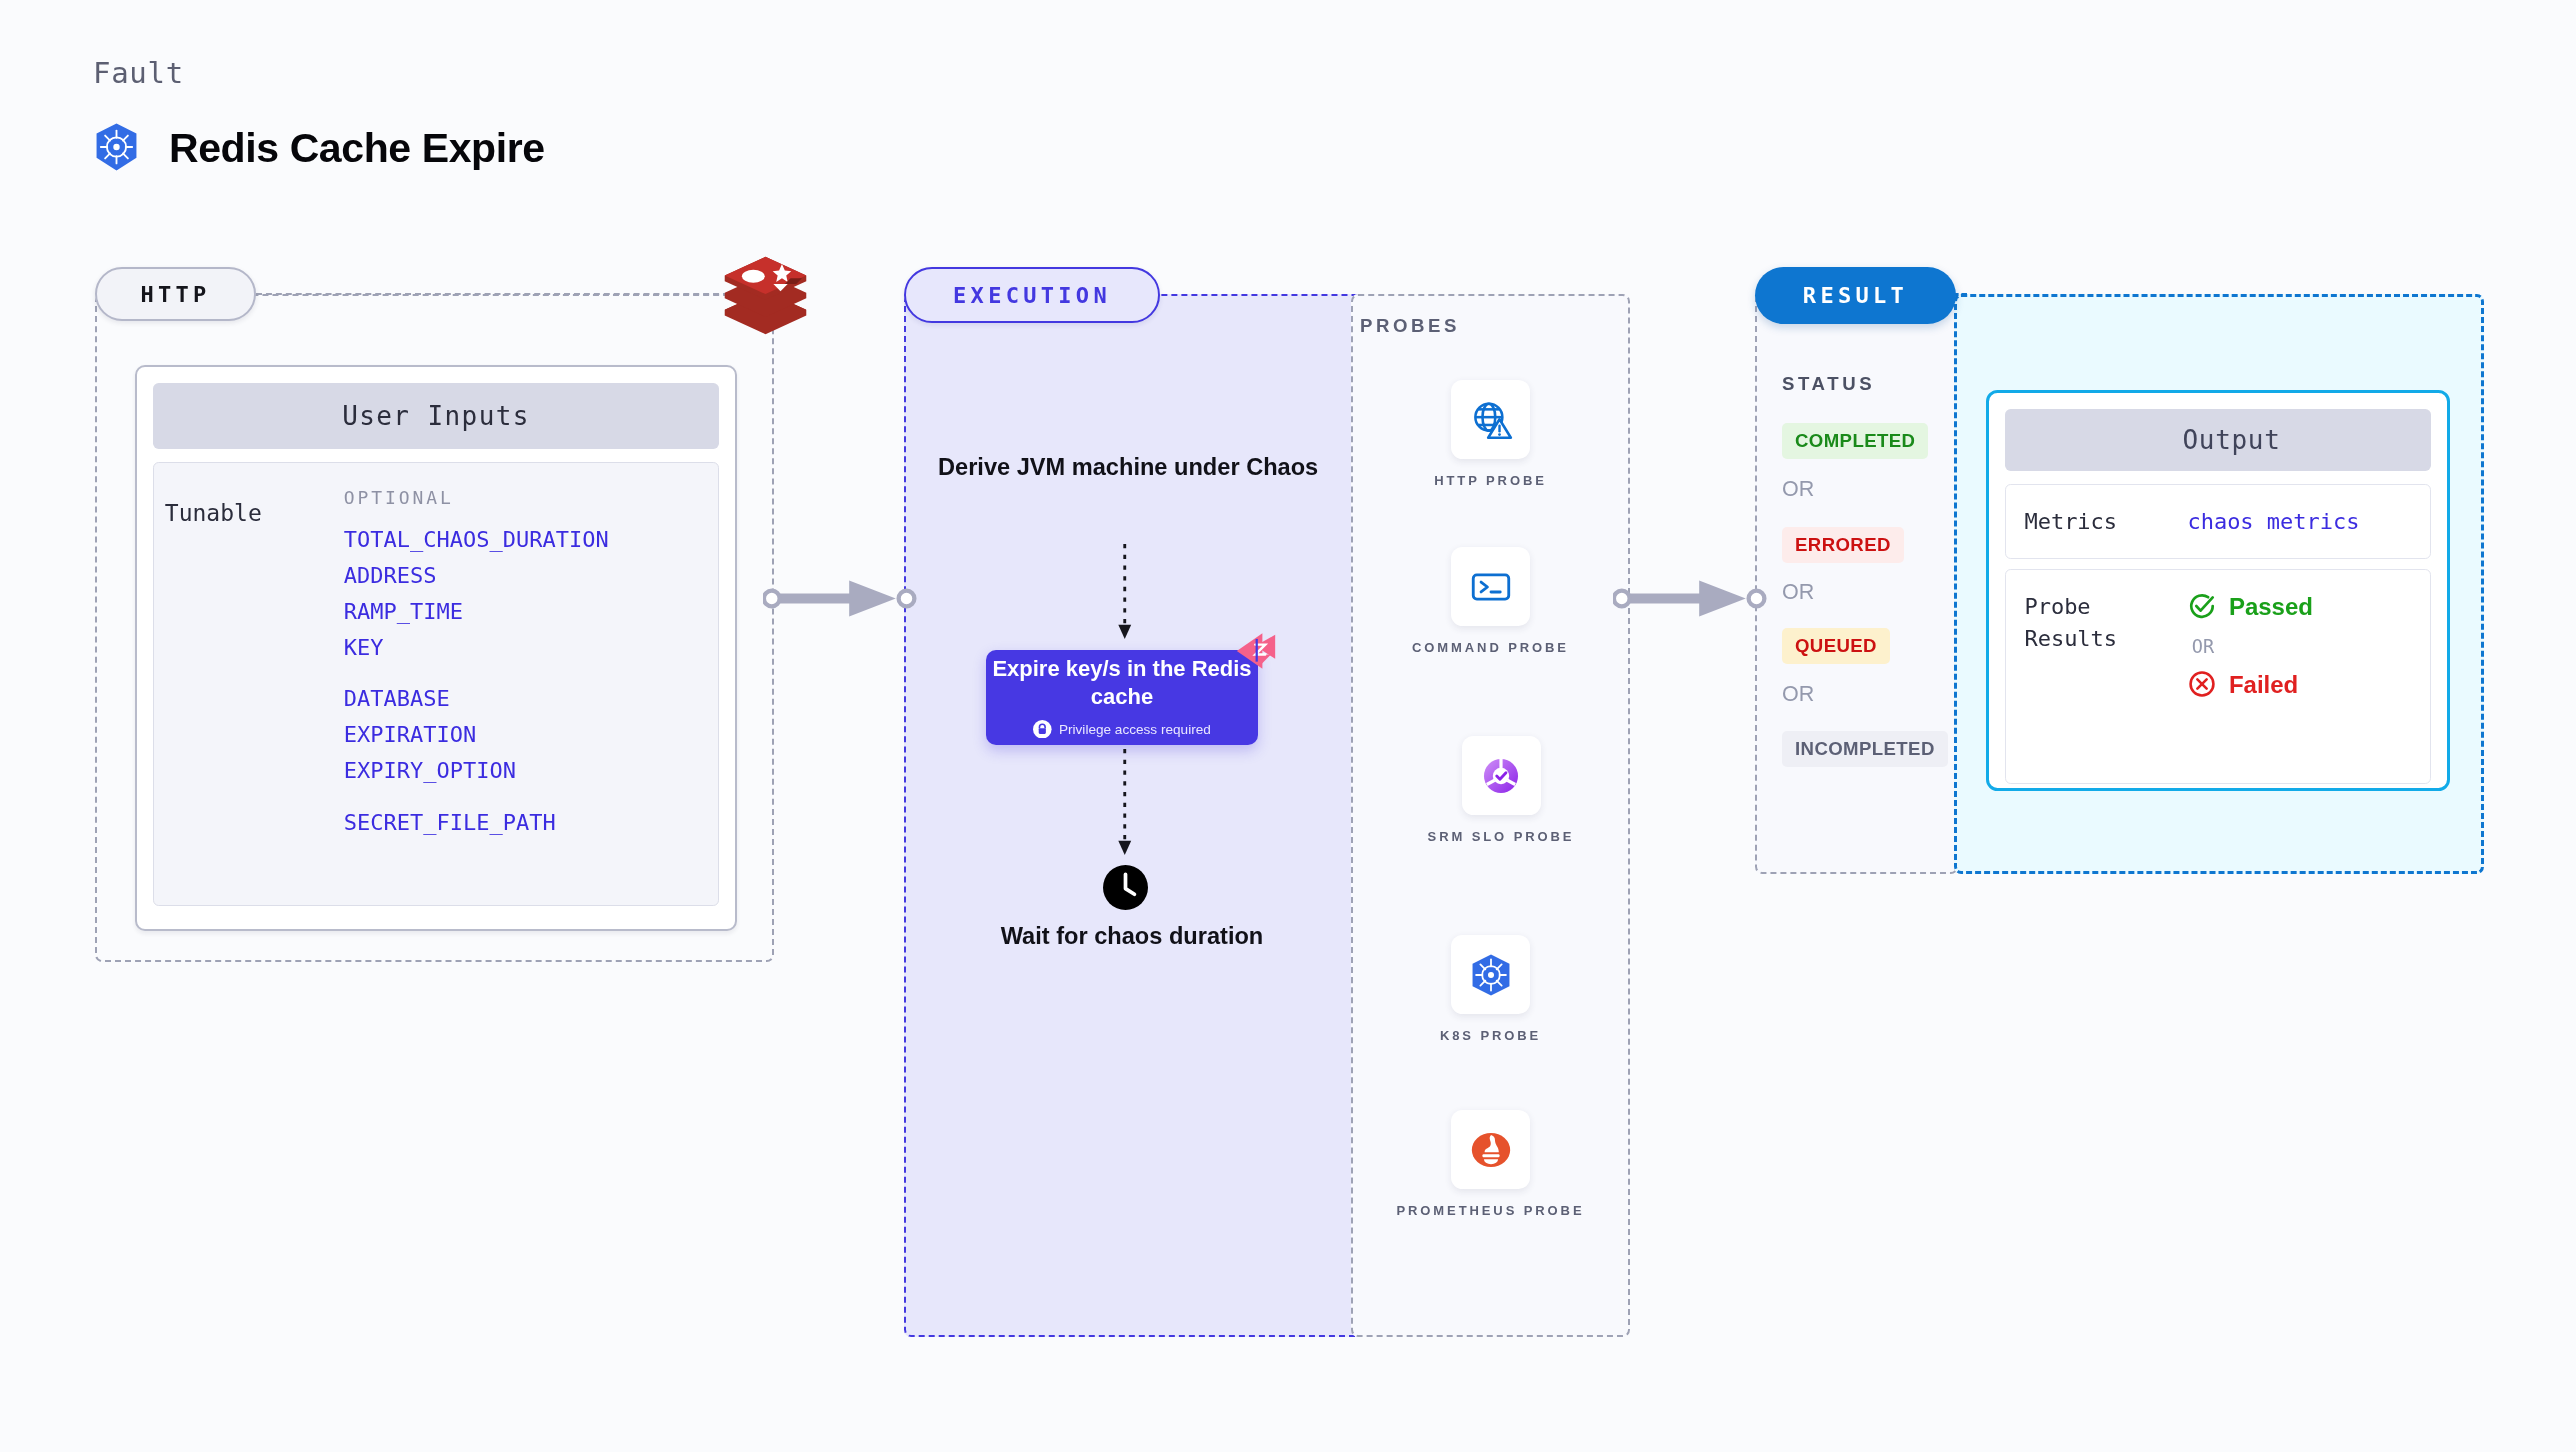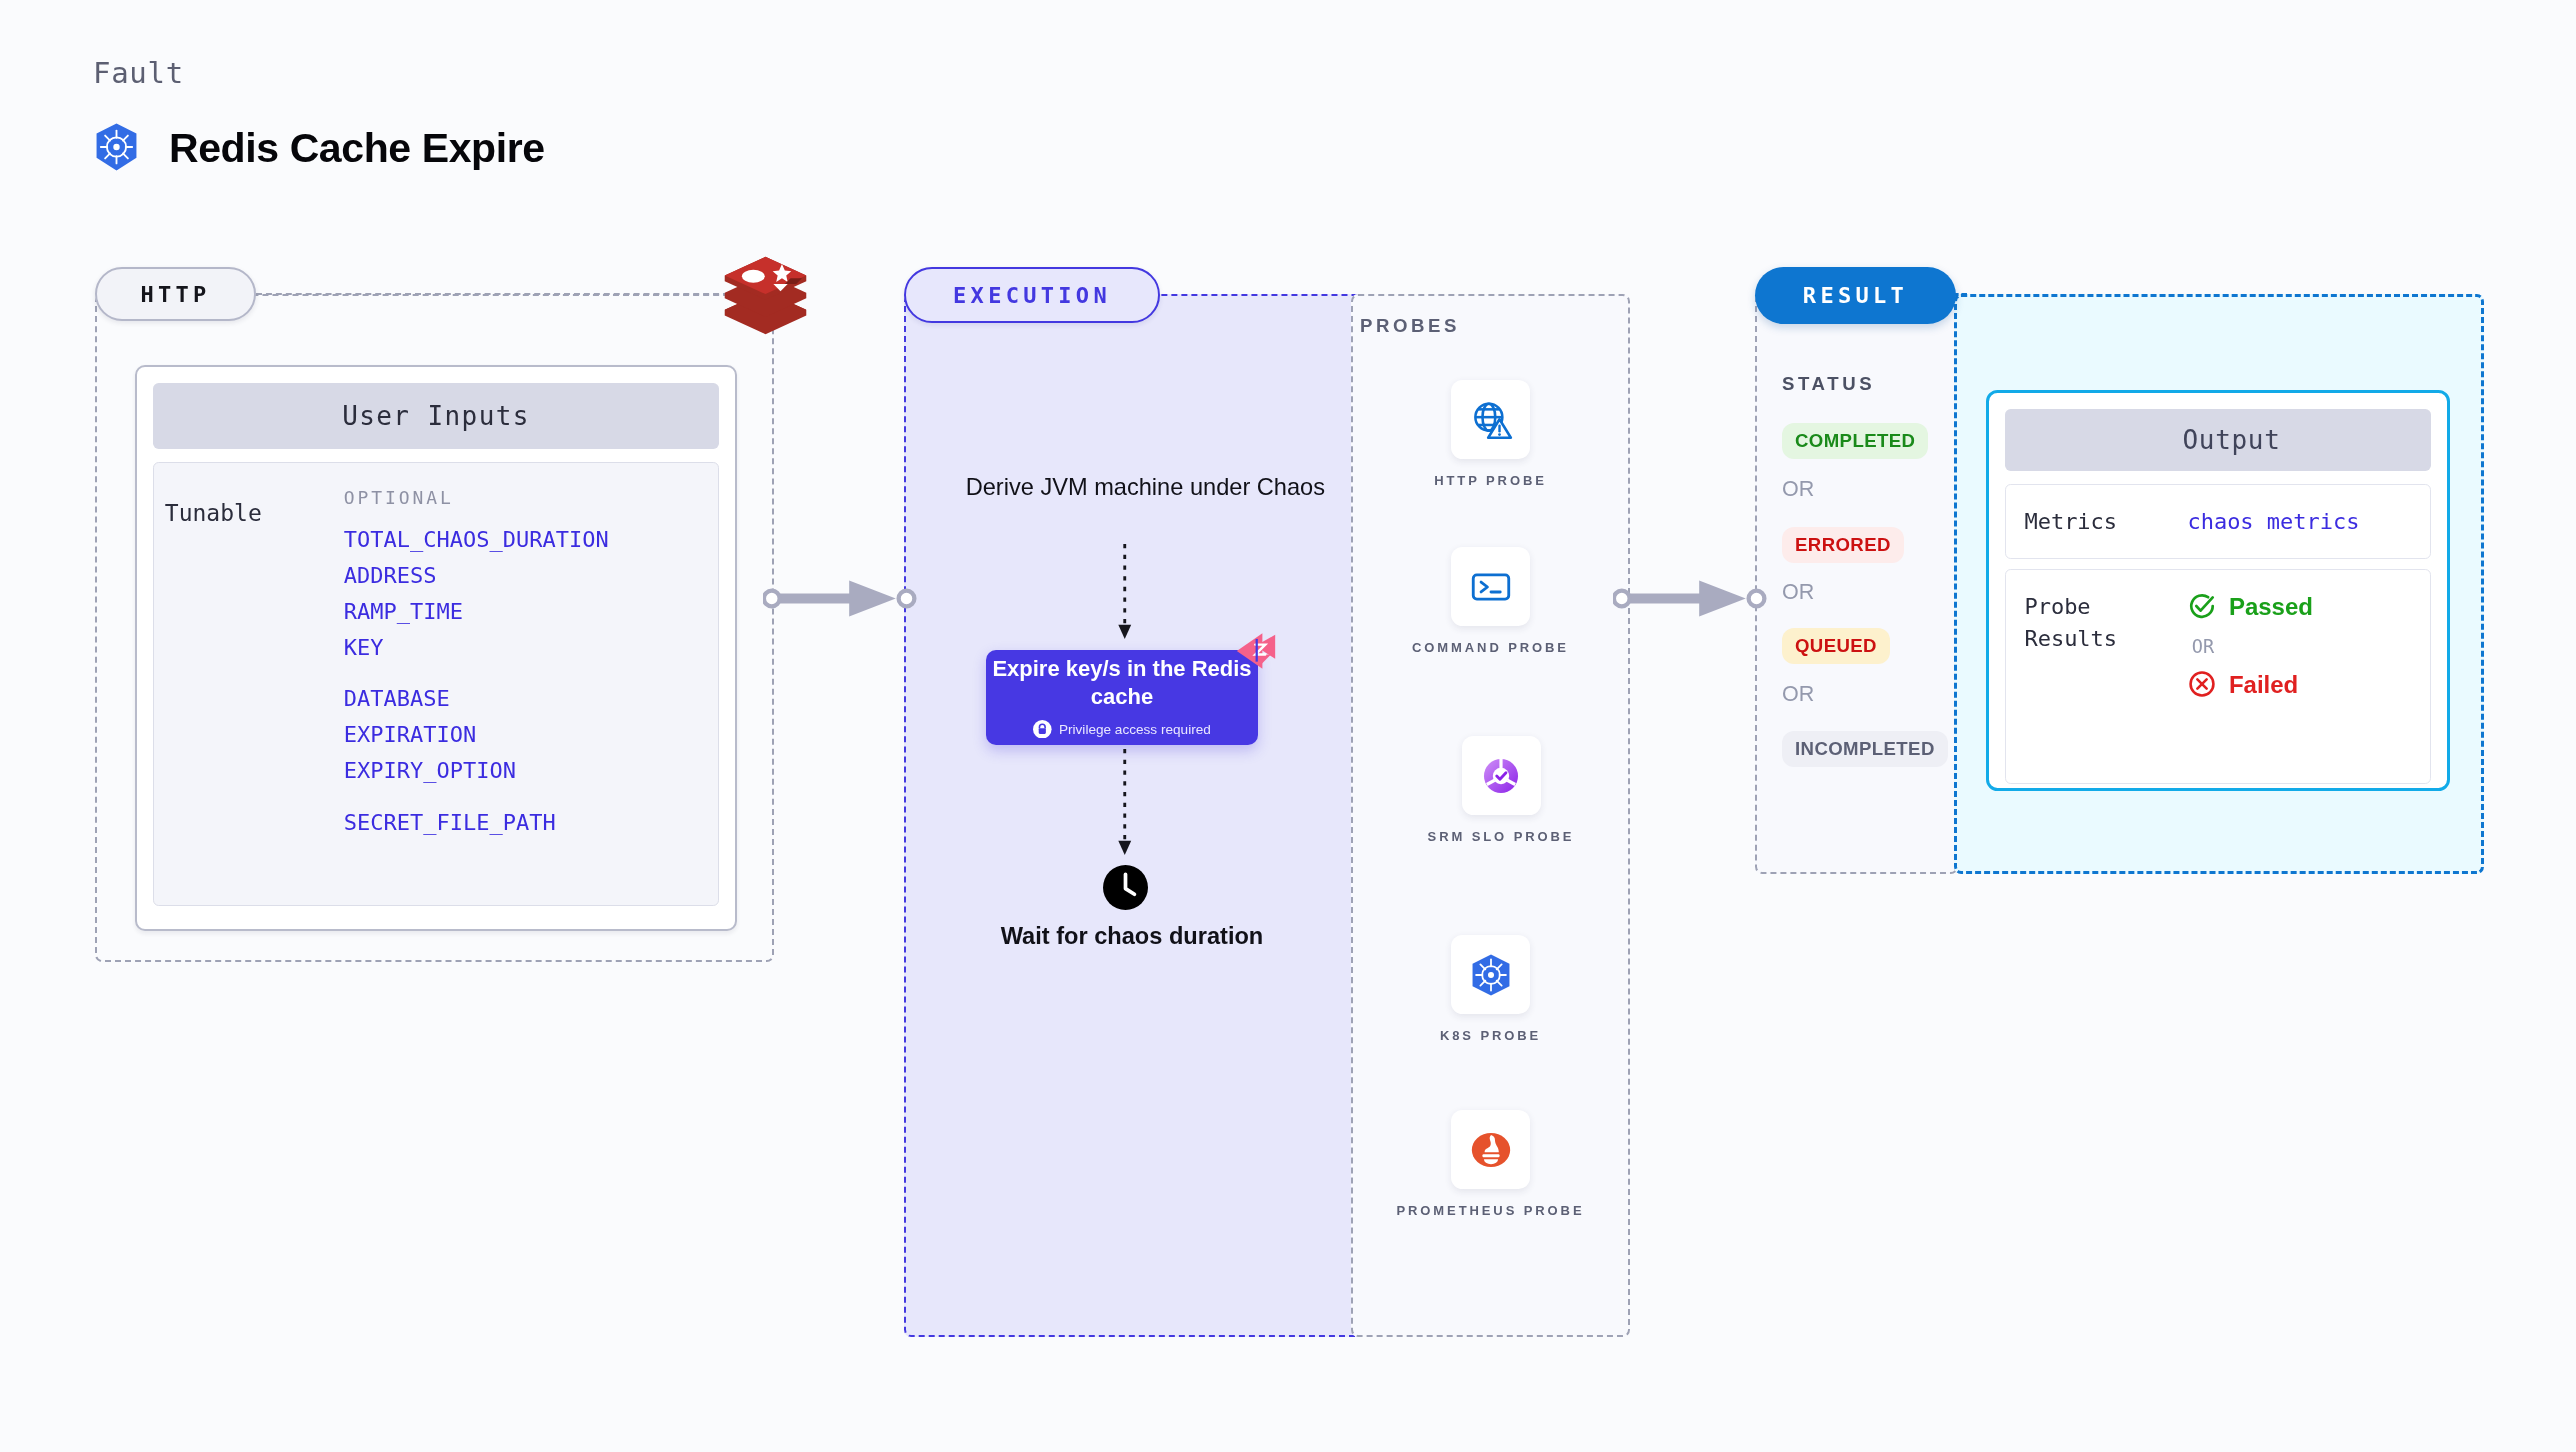--- a/index.html
+++ b/index.html
@@ -132,22 +132,22 @@
     font-size: 22px; color: #3b2ce0; line-height: 1.63;
     letter-spacing: 0px; white-space: nowrap;
   }
   .tunable-param.gap { margin-top: 15.8px; }
 
   
   .flow-arrow { position: absolute; z-index: 8; }
 
   
   #exec-step1 {
-    position: absolute; left: 938px; top: 472px; width: 387px;
-    text-align: right; font-size: 23.6px; font-weight: normal;
+    position: absolute; left: 938px; top: 452px; width: 387px;
+    text-align: left; font-size: 23.6px; font-weight: bold;
     color: #111118; line-height: 1.33;
   }
   #exec-dots1 { position: absolute; left: 1114px; top: 544px; }
   #exec-action {
     position: absolute; left: 986px; top: 650px;
     width: 272px; height: 95px;
     background: #4738e3; border-radius: 10px;
     display: flex; flex-direction: column;
     align-items: center; justify-content: center;
     box-shadow: 0 5.7px 13px rgba(70,55,225,.25);
@@ -200,21 +200,21 @@
   }
 
   
   #status-title {
     position: absolute; left: 1782px; top: 373px;
     font-size: 18.6px; font-weight: bold; color: #4c5164;
     letter-spacing: 3.6px;
   }
   .status-badge {
     position: absolute; left: 1782px;
-    padding: 7.2px 13px; border-radius: 12px;
+    padding: 7.2px 13px; border-radius: 5px;
     font-size: 18.6px; font-weight: bold; letter-spacing: 0.4px;
   }
   .status-or {
     position: absolute; left: 1782px;
     font-size: 21.5px; color: #9499ad;
   }
 
   
   #output-card {
     position: absolute; left: 1986px; top: 390px;

